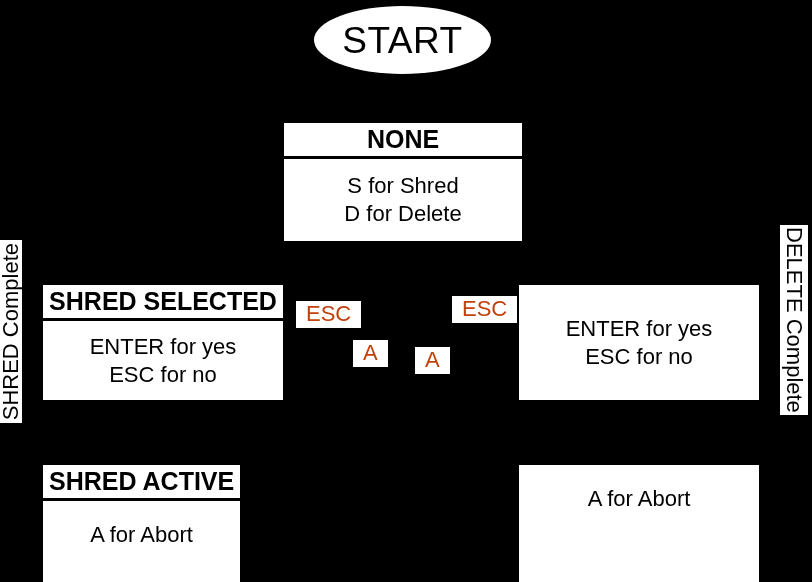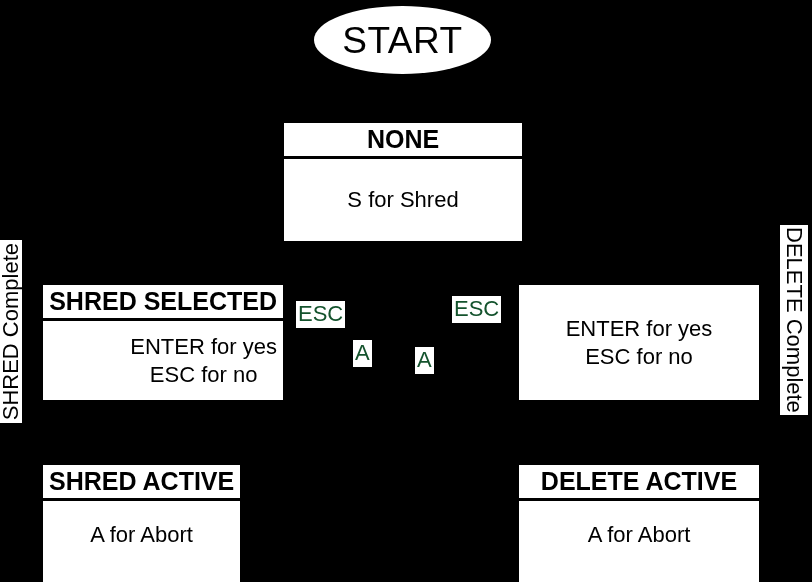--- a/index.html
+++ b/index.html
@@ -63,24 +63,24 @@
     color: #000000;
     text-align: center;
     line-height: 1.27;
     white-space: nowrap;
   }
 
   
   .edge-label {
     position: absolute;
     background: #ffffff;
-    color: #14532d;
+    color: #c2410c;
     font-size: 22px;
     line-height: 1.12;
-    padding: 1px 2px;
+    padding: 1px 10px;
     white-space: nowrap;
   }
 
   
   .edge-label-vertical {
     position: absolute;
     background: #ffffff;
     color: #000000;
     font-size: 22px;
     line-height: 1.05;
@@ -116,24 +116,25 @@
   <div class="connector" style="left:637px; top:400px; width:3px; height:65px;"></div>
 
   <div class="start-node" style="left:314px; top:6px; width:177px; height:68px;">
     <span class="start-label">START</span>
   </div>
 
   <div class="state-node" style="left:284px; top:123px; width:238px; height:118px;">
     <div class="state-title">NONE</div>
     <div class="state-body">
       <div class="state-line">S for Shred</div>
+      <div class="state-line">D for Delete</div>
     </div>
   </div>
 
-  <div class="state-node" style="left:43px; top:285px; width:240px; height:115px;align-items:flex-end;">
+  <div class="state-node" style="left:43px; top:285px; width:240px; height:115px;">
     <div class="state-title">SHRED SELECTED</div>
     <div class="state-body">
       <div class="state-line">ENTER for yes</div>
       <div class="state-line">ESC for no</div>
     </div>
   </div>
 
   <div class="state-node" style="left:519px; top:285px; width:240px; height:115px;">
     <div class="state-body">
       <div class="state-line">ENTER for yes</div>
@@ -142,21 +143,20 @@
   </div>
 
   <div class="state-node" style="left:43px; top:465px; width:197px; height:117px;">
     <div class="state-title">SHRED ACTIVE</div>
     <div class="state-body" style="justify-content:flex-start; padding-top:20px;">
       <div class="state-line">A for Abort</div>
     </div>
   </div>
 
   <div class="state-node" style="left:519px; top:465px; width:240px; height:117px;">
-    <div class="state-title">DELETE ACTIVE</div>
     <div class="state-body" style="justify-content:flex-start; padding-top:20px;">
       <div class="state-line">A for Abort</div>
     </div>
   </div>
 
   <div class="edge-label" style="left:296px; top:301px;">ESC</div>
 
   <div class="edge-label" style="left:452px; top:296px;">ESC</div>
 
   <div class="edge-label" style="left:353px; top:340px;">A</div>

